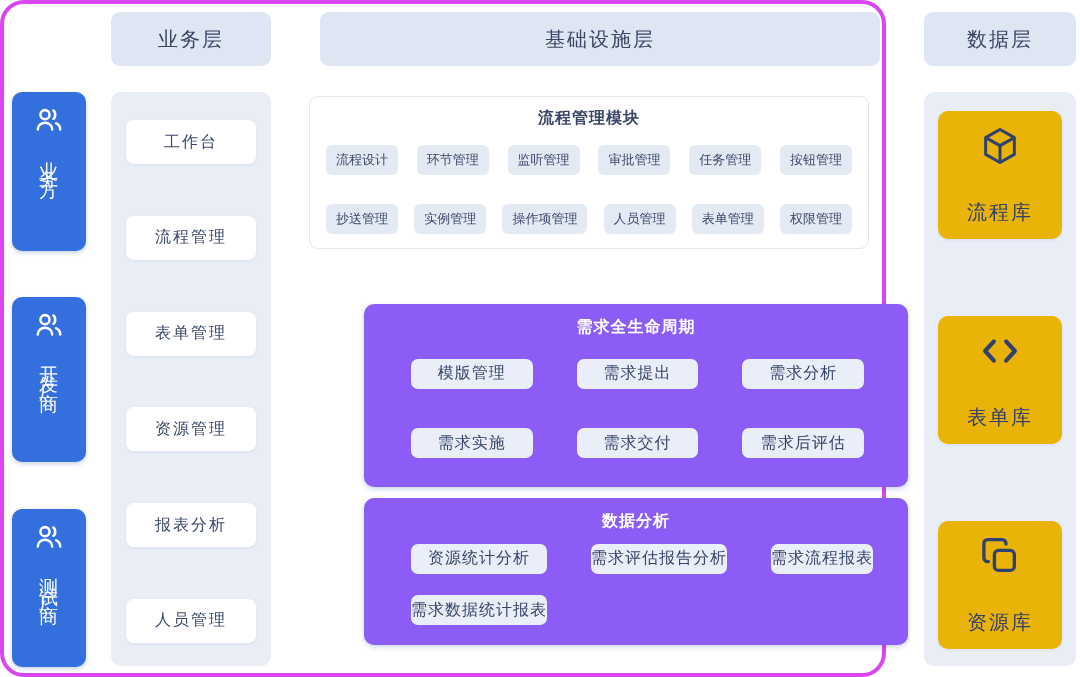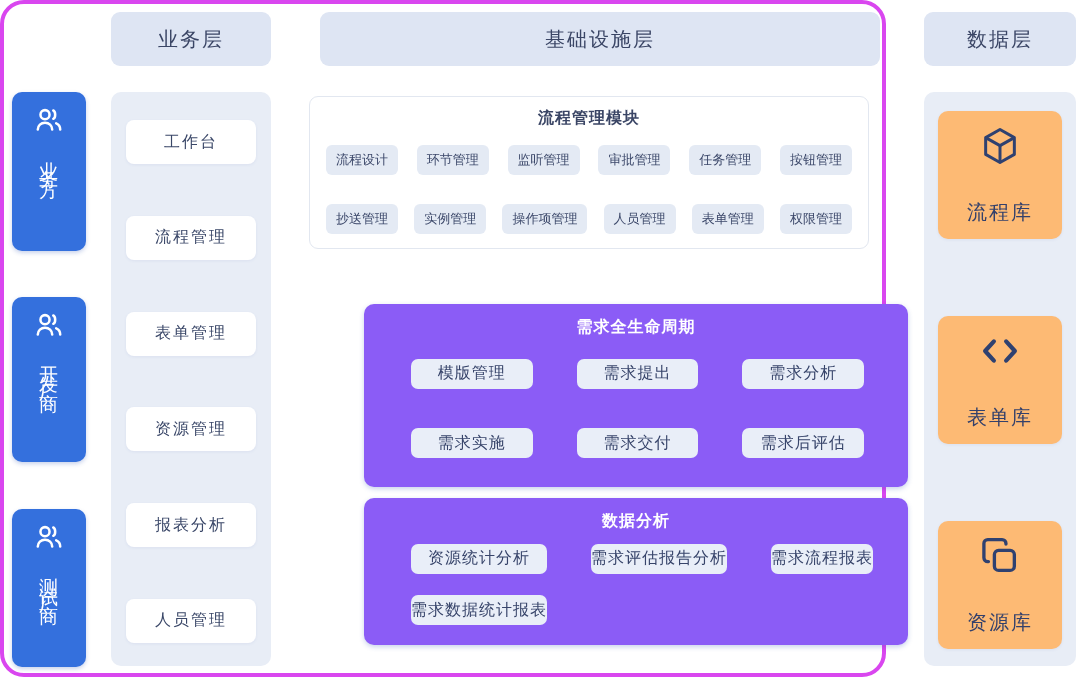--- a/index.html
+++ b/index.html
@@ -106,21 +106,21 @@
   }
 
   
   .col-data {
     position: absolute; left: 920px; top: 88px; width: 152px; height: 574px;
     background: #E8EDF6; border-radius: 10px;
     display: flex; flex-direction: column; justify-content: space-between;
     padding: 19px 14px 17px 14px;
   }
   .data-card {
-    height: 128px; background: #fdba74; border-radius: 10px;
+    height: 128px; background: #eab308; border-radius: 10px;
     display: flex; flex-direction: column; align-items: center; justify-content: center;
     gap: 28px;
     box-shadow: 0 1px 3px rgba(60,90,160,.08);
   }
   .data-card svg { width: 42px; height: 42px; }
   .data-label { color: #33406B; font-size: 20px; font-weight: 500; letter-spacing: 2px; }
 </style>
 </head>
 <body>
 

